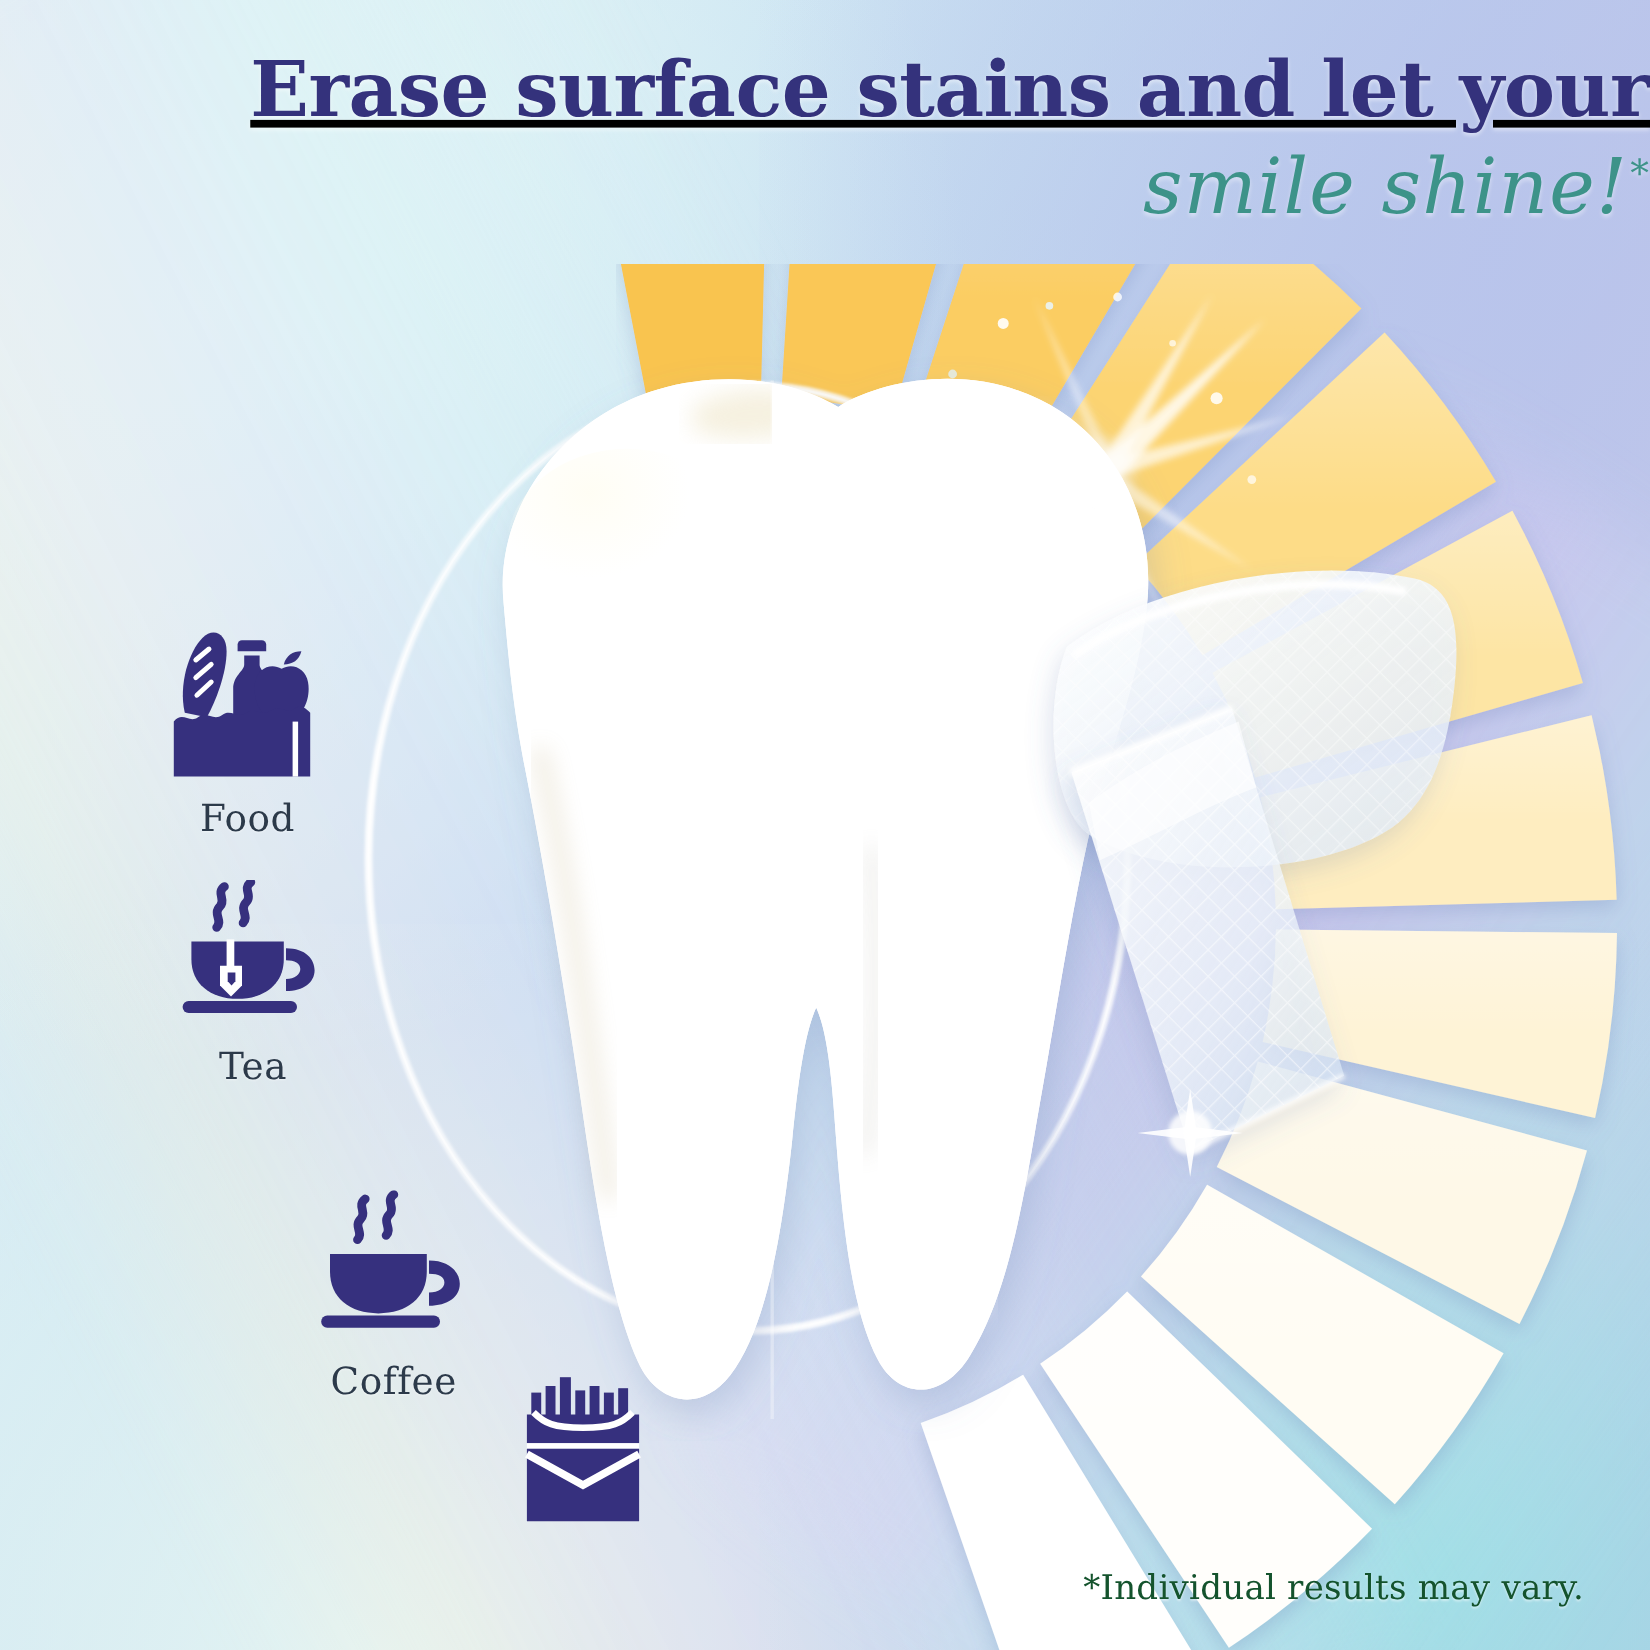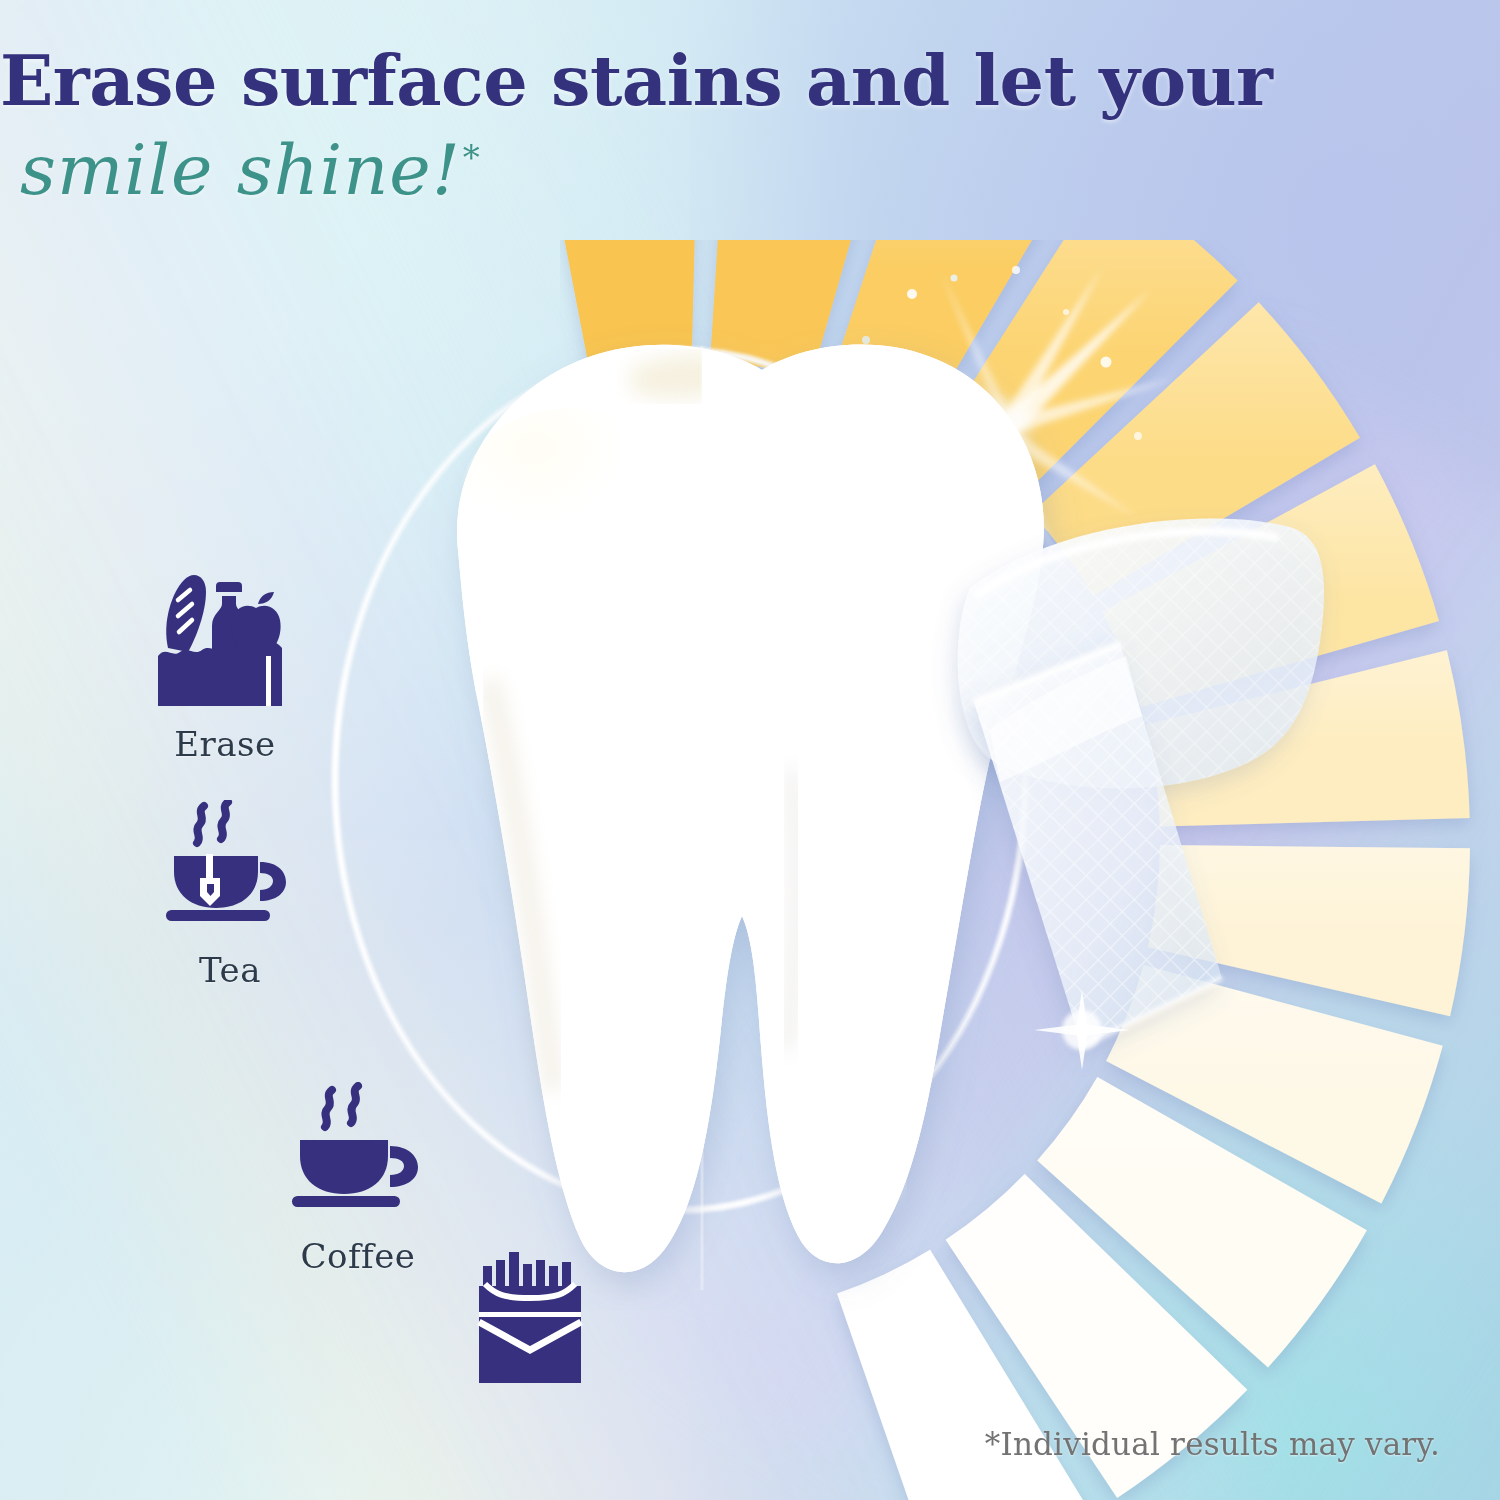--- a/index.html
+++ b/index.html
@@ -38,21 +38,21 @@
   .bg-rainbow2{position:absolute;right:-10%;bottom:-8%;width:54%;height:78%;
     transform:rotate(34deg);
     background:linear-gradient(90deg,
       rgba(255,255,255,0) 0%,
       rgba(226,206,246,.30) 30%,
       rgba(186,236,240,.34) 58%,
       rgba(255,255,255,0) 100%);
     filter:blur(30px);}
 
   
-  .headline{position:absolute;left:0;right:0;top:44px;text-align:left;z-index:40;}
+  .headline{position:absolute;left:0;right:0;top:44px;text-align:right;z-index:40;text-decoration:underline;}
   .headline .l1{
     font-family:"DejaVu Serif", serif;
     font-weight:700;font-size:70px;letter-spacing:-0.5px;
     color:#34327c;line-height:1.05;
     text-shadow:0 2px 4px rgba(255,255,255,.55);}
   .headline .l2{
     margin-top:16px;
     font-family:"DejaVu Serif", serif;
     font-style:italic;font-weight:400;font-size:70px;
     color:#3d9389;line-height:1.05;letter-spacing:1px;
@@ -86,21 +86,21 @@
   .strip-wrap{position:absolute;left:930px;top:430px;width:480px;height:720px;z-index:30;}
 
   
   .halo{position:absolute;left:300px;top:300px;width:760px;height:960px;z-index:14;}
 
   
   .sparkle-wrap{position:absolute;left:820px;top:250px;width:420px;height:420px;z-index:32;}
 
   
   .disclaimer{position:absolute;right:60px;bottom:38px;z-index:50;
-    font-family:"DejaVu Serif", serif;font-size:31px;color:#737373;
+    font-family:"DejaVu Serif", serif;font-size:31px;color:#14532d;
     text-shadow:0 1px 2px rgba(255,255,255,.5);letter-spacing:.2px;}
 </style>
 </head>
 <body>
 
 <div class="stage">
 
   <div class="bg-base"></div>
   <div class="bg-glow-a"></div>
   <div class="bg-glow-b"></div>
@@ -347,21 +347,21 @@
 
         <path d="M106 48 c10-6 22 0 24 12 c3 16 -6 32 -14 32 c-4 0 -6 -2 -10 -2 c-4 0 -6 2 -10 2 c-8 0 -17 -16 -14 -32 c2 -12 14 -18 24 -12 Z"></path>
         <path d="M108 44 c2-8 8-12 16-12 c-2 8 -8 12 -16 12 Z"></path>
 
         <path d="M8 96
                  c8 -10 14 2 22 -4 c8 -6 14 4 22 -2 c8 -6 14 4 22 -2
                  c8 -6 14 4 22 -2 c8 -6 14 4 22 -2 c6 -4 10 0 14 4
                  V146 H8 Z"></path>
         <rect x="116" y="96" width="5" height="50" fill="#ffffff"></rect>
       </svg>
-      <span class="cap">Erase</span>
+      <span class="cap">Food</span>
     </div>
 
     <div class="icon-item" id="icon-tea">
       <svg class="glyph" width="136" height="136" viewBox="0 0 136 136" fill="#36307e">
 
         <path d="M42 6 c-8 6 2 12 -4 18 c-7 7 3 13 -3 19" stroke="#36307e" stroke-width="8" fill="none" stroke-linecap="round"></path>
         <path d="M66 2 c-8 6 2 12 -4 18 c-7 7 3 13 -3 19" stroke="#36307e" stroke-width="8" fill="none" stroke-linecap="round"></path>
 
         <path d="M12 56 h84 v16 c0 22 -17 36 -42 36 s-42 -14 -42 -36 Z"></path>
 

